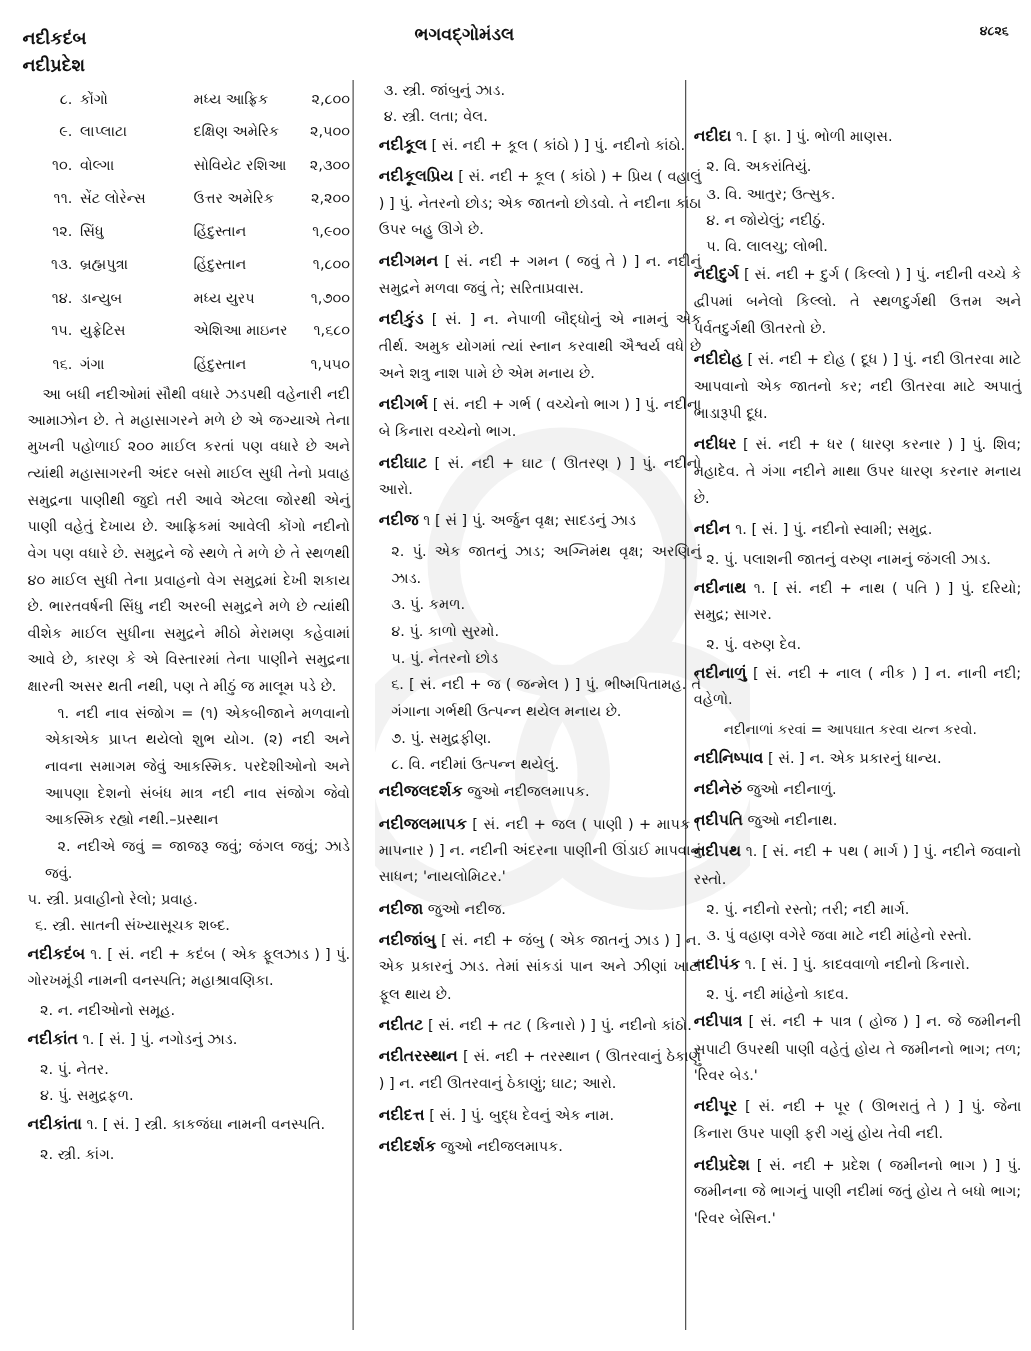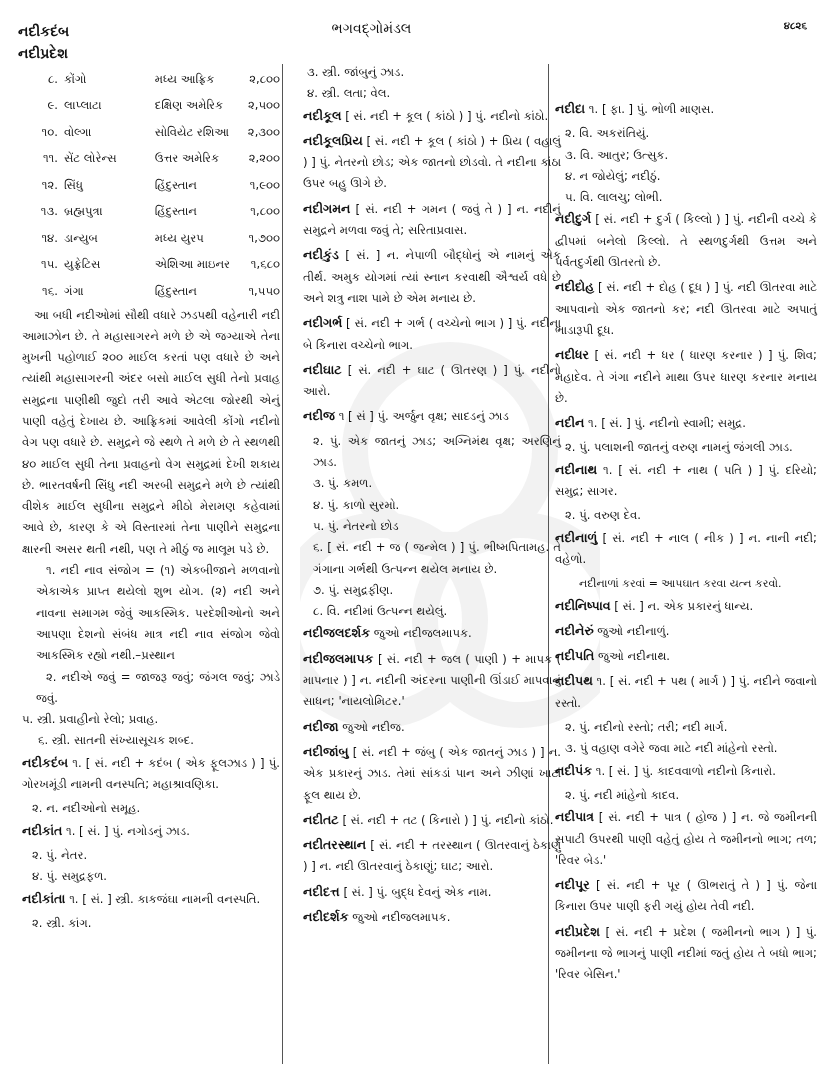--- a/index.html
+++ b/index.html
@@ -2,21 +2,21 @@
 <html><head>
   <meta charset="utf-8">
   <style>
     html, body { margin: 0; padding: 0; background: #ffffff; }
     body {
       width: 825px; height: 1081px; overflow: hidden; position: relative;
       font-family: "DejaVu Sans", sans-serif; color: #111111;
     }
     .header { position: absolute; left: 0; top: 0; width: 825px; height: 60px; }
     .guide { position: absolute; left: 18px; top: 20px; font-size: 14px; font-weight: bold; line-height: 22px; }
-    .running-title { position: absolute; left: 0; width: 743px; top: 20px; text-align: center; font-size: 14px; font-weight: normal; }
+    .running-title { position: absolute; left: 0; width: 743px; top: 20px; text-align: center; font-size: 14px; font-weight: bold; }
     .page-number { position: absolute; right: 18px; top: 20px; font-size: 10px; font-weight: bold; }
 
     .watermark { position: absolute; left: 300px; top: 330px; width: 300px; height: 420px; pointer-events: none; opacity: 0.09; }
 
     .col { position: absolute; top: 62px; font-size: 11.6px; line-height: 21.3px; }
     .col-left { left: 22px; width: 258px; top: 66px; }
     .col-mid { left: 303px; width: 258px; }
     .col-right { left: 555px; width: 262px; margin-top: 36px; }
     .rule { position: absolute; top: 64px; width: 1px; background: #555; height: 1000px; }
     .rule-1 { left: 282px; }
@@ -115,21 +115,21 @@
           <td class="r">ગંગા</td>
           <td class="c">હિંદુસ્તાન</td>
           <td class="l">૧,૫૫૦</td>
         </tr>
       </tbody>
   </table>
   <p class="para">આ બધી નદીઓમાં સૌથી વધારે ઝડપથી વહેનારી નદી આમાઝોન છે. તે મહાસાગરને મળે છે એ જગ્યાએ તેના મુખની પહોળાઈ ૨૦૦ માઈલ કરતાં પણ વધારે છે અને ત્યાંથી મહાસાગરની અંદર બસો માઈલ સુધી તેનો પ્રવાહ સમુદ્રના પાણીથી જુદો તરી આવે એટલા જોરથી એનું પાણી વહેતું દેખાય છે. આફ્રિકમાં આવેલી કોંગો નદીનો વેગ પણ વધારે છે. સમુદ્રને જે સ્થળે તે મળે છે તે સ્થળથી ૪૦ માઈલ સુધી તેના પ્રવાહનો વેગ સમુદ્રમાં દેખી શકાય છે. ભારતવર્ષની સિંધુ નદી અરબી સમુદ્રને મળે છે ત્યાંથી વીશેક માઈલ સુધીના સમુદ્રને મીઠો મેરામણ કહેવામાં આવે છે, કારણ કે એ વિસ્તારમાં તેના પાણીને સમુદ્રના ક્ષારની અસર થતી નથી, પણ તે મીઠું જ માલૂમ પડે છે.</p>
   <p class="sub">૧. નદી નાવ સંજોગ = (૧) એકબીજાને મળવાનો એકાએક પ્રાપ્ત થયેલો શુભ યોગ. (૨) નદી અને નાવના સમાગમ જેવું આકસ્મિક. પરદેશીઓનો અને આપણા દેશનો સંબંધ માત્ર નદી નાવ સંજોગ જેવો આકસ્મિક રહ્યો નથી.–પ્રસ્થાન</p>
   <p class="sub">૨. નદીએ જવું = જાજરૂ જવું; જંગલ જવું; ઝાડે જવું.</p>
   <p class="sense" style="margin-left:0">૫. સ્ત્રી. પ્રવાહીનો રેલો; પ્રવાહ.</p>
-  <p class="sense" style="margin-left:16px">૬. સ્ત્રી. સાતની સંખ્યાસૂચક શબ્દ.</p>
+  <p class="sense" style="margin-left:6px">૬. સ્ત્રી. સાતની સંખ્યાસૂચક શબ્દ.</p>
   <div id="left-entries">
       <p class="entry"><span class="hw">નદીકદંબ</span> <span>૧. [ સં. નદી + કદંબ ( એક ફૂલઝાડ ) ] પું. ગોરખમૂંડી નામની વનસ્પતિ; મહાશ્રાવણિકા.</span></p>
       <p class="sense">૨. ન. નદીઓનો સમૂહ.</p>
       <p class="entry"><span class="hw">નદીકાંત</span> <span>૧. [ સં. ] પું. નગોડનું ઝાડ.</span></p>
       <p class="sense">૨. પું. નેતર.</p>
       <p class="sense">૪. પું. સમુદ્રફળ.</p>
       <p class="entry"><span class="hw">નદીકાંતા</span> <span>૧. [ સં. ] સ્ત્રી. કાકજંઘા નામની વનસ્પતિ.</span></p>
       <p class="sense">૨. સ્ત્રી. કાંગ.</p>
     </div>
 </div>

